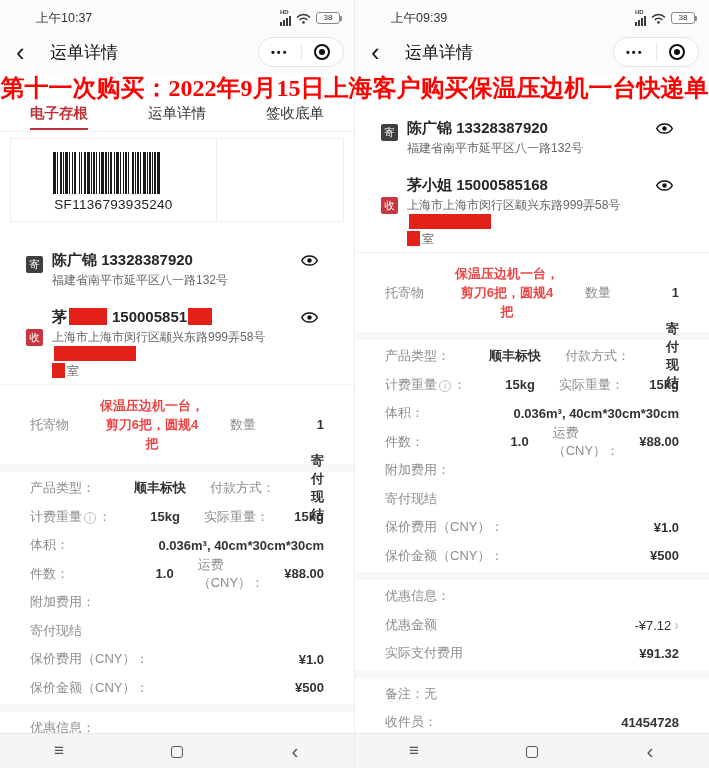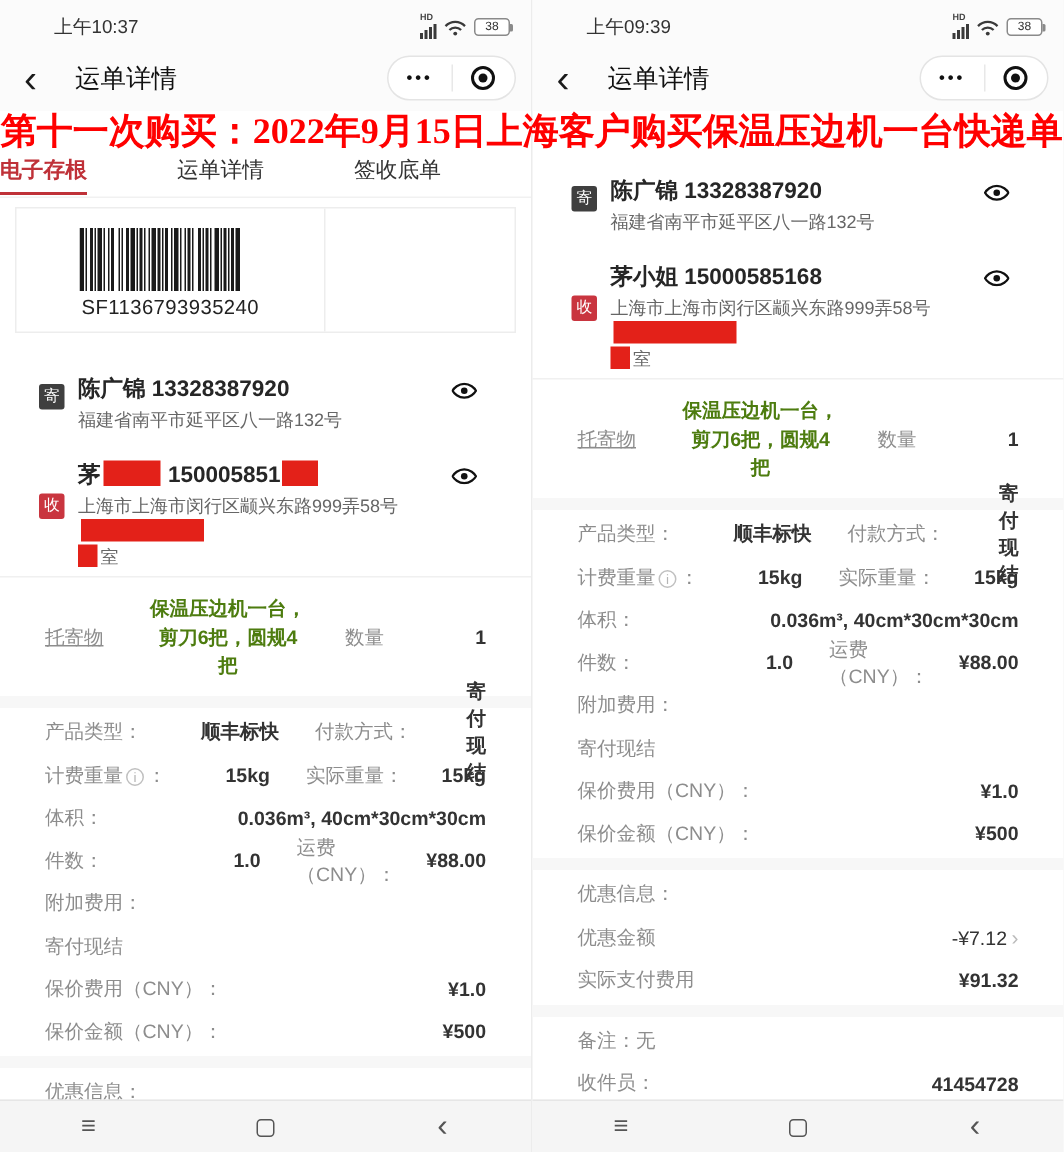--- a/index.html
+++ b/index.html
@@ -38,21 +38,21 @@
   .target-circle i { position:absolute; left:50%; top:50%; width:6px; height:6px; margin:-3px 0 0 -3px;
                      background:#111; border-radius:50%; }
 
   .headline-gap { height:30px; }
   .headline { position:absolute; left:0; top:74px; width:709px; z-index:9; text-align:center;
               white-space:nowrap; font-family:"Liberation Serif","DejaVu Serif",serif;
               font-weight:bold; font-size:24px; color:#ff0000; line-height:28px; }
 
   
   .tabs { height:28px; display:flex; border-bottom:1px solid #f1f1f1; }
-  .tab { flex:1; font-size:14.5px; color:#333; }
+  .tab { flex:1; text-align:center; font-size:14.5px; color:#333; }
   .tab .tl { display:inline-block; padding-bottom:5px; }
   .tab.active { color:#bf3138; font-weight:bold; }
   .tab.active .tl { border-bottom:2.5px solid #bf3138; }
 
   
   .waybill-wrap { padding:6px 10px 0 10px; }
   .waybill-card { height:84px; border:1px solid #ededed; display:flex; }
   .wb-left { width:206px; border-right:1px solid #ededed; display:flex; flex-direction:column;
              align-items:center; justify-content:center; padding-top:4px; }
   .barcode { width:122px; height:42px; display:flex; align-items:stretch; overflow:hidden; }
@@ -74,22 +74,22 @@
   .c-addr { font-size:12px; color:#666; line-height:17px; margin-top:3px; }
   .eye { position:absolute; right:36px; top:10px; cursor:default; }
   .red-box { display:inline-block; background:#e32119; vertical-align:-3px; }
   .rb-name { width:38px; height:17px; margin:0 5px 0 2px; }
   .rb-phone { width:24px; height:17px; margin-left:1px; }
   .rb-addr { width:82px; height:15px; margin-left:2px; }
   .rb-room { width:13px; height:15px; margin-right:2px; }
 
   
   .cargo { display:flex; align-items:center; padding:10px 30px; height:80px; border-top:1px solid #f0f0f0; }
-  .cargo-label { width:58px; color:#8d8d8d;text-decoration:underline; }
-  .cargo-val { width:128px; text-align:center; font-weight:600; color:#4d7c0f; line-height:19px; }
+  .cargo-label { width:58px; color:#8d8d8d; }
+  .cargo-val { width:128px; text-align:center; font-weight:600; color:#ef4444; line-height:19px; }
   .cargo-qty-label { width:56px; margin-left:14px; color:#8d8d8d; }
   .cargo-qty { flex:1; text-align:right; font-weight:600; color:#333; }
 
   
   .details { padding:2px 30px; }
   .drow { height:28.5px; display:flex; align-items:center; }
   .lab { color:#8d8d8d; }
   .val { font-weight:600; color:#333;text-align:right; }
   .r4 .c1 { width:88px; }
   .r4 .c2 { width:68px; text-align:right; }

